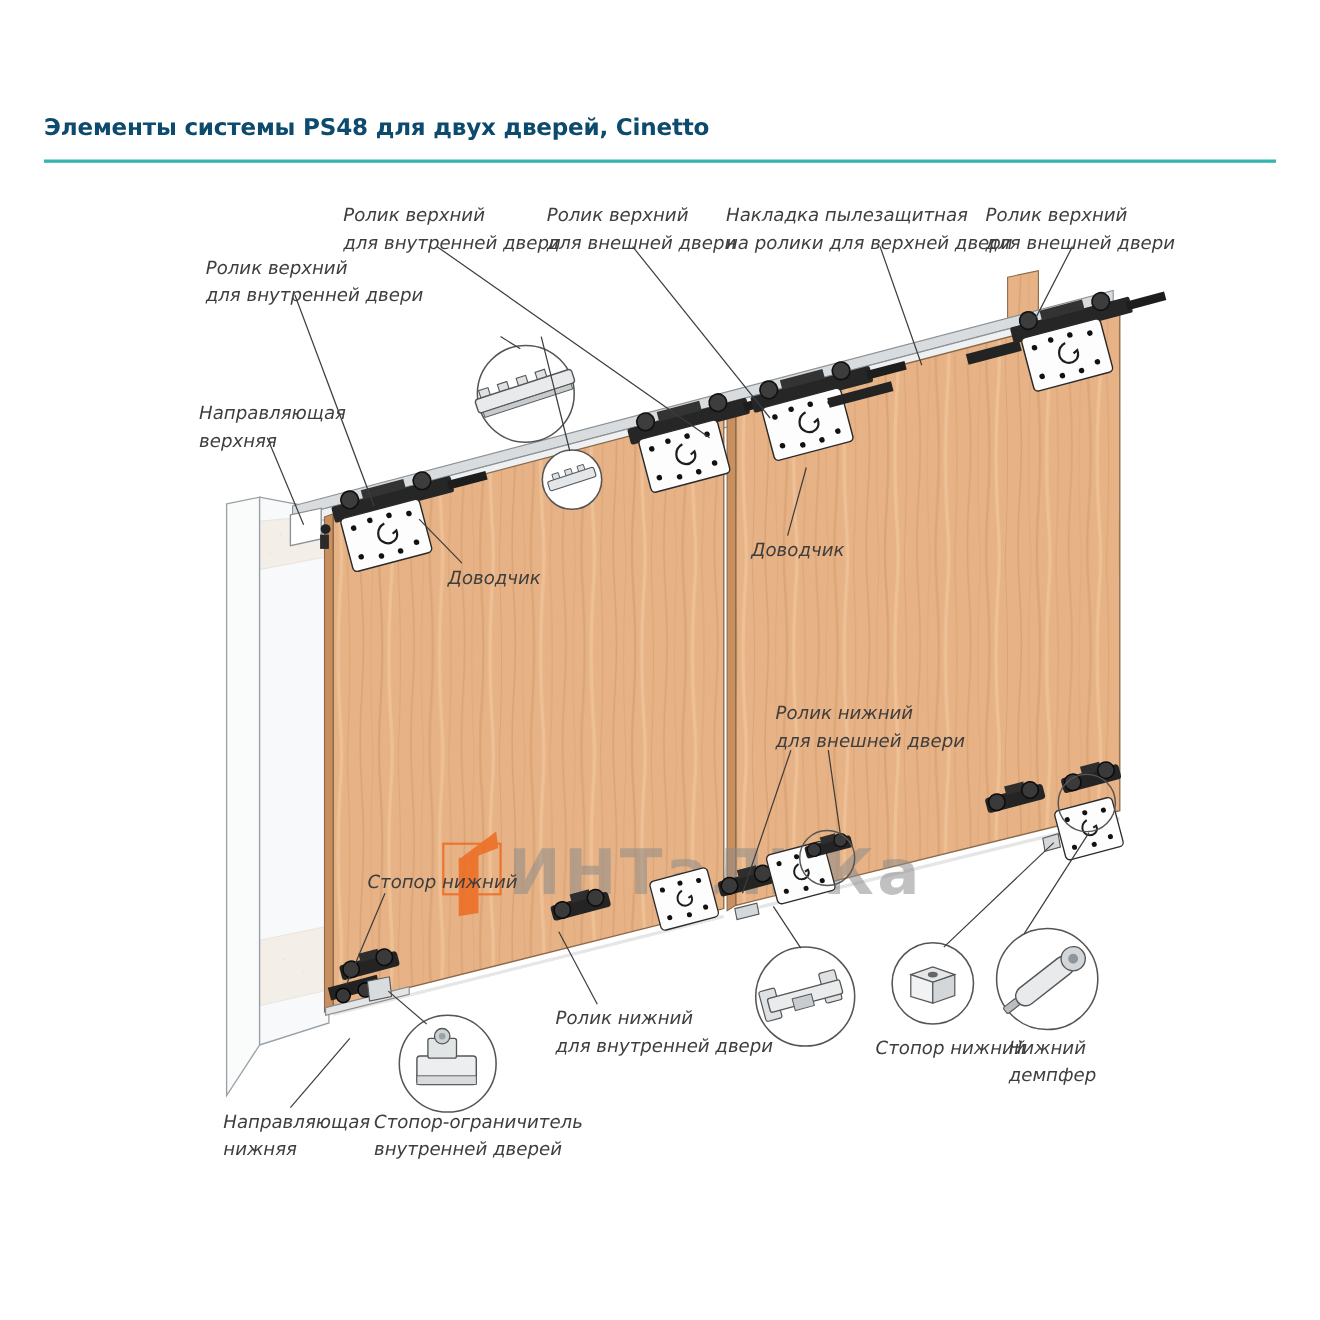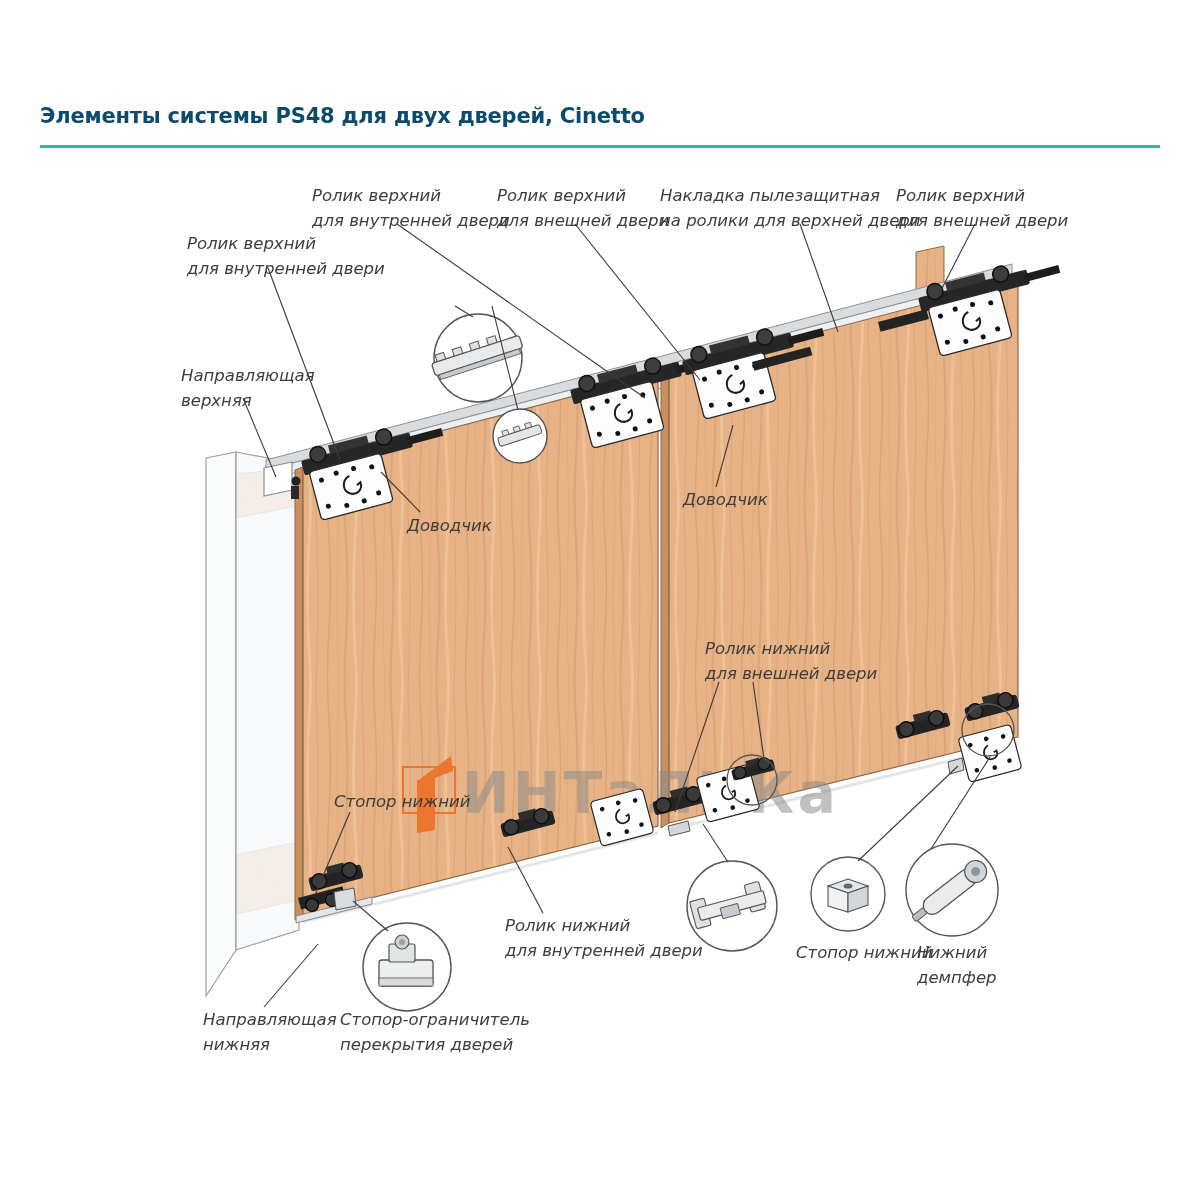--- a/index.html
+++ b/index.html
@@ -255,15 +255,15 @@
 для внешней двери</div>
 <div class="lbl" style="left:334px;top:790px">Стопор нижний</div>
 <div class="lbl" style="left:505px;top:914px">Ролик нижний
 для внутренней двери</div>
 <div class="lbl" style="left:796px;top:941px">Стопор нижний</div>
 <div class="lbl center" style="left:917px;top:941px;width:86px">Нижний
 демпфер</div>
 <div class="lbl" style="left:203px;top:1008px">Направляющая
 нижняя</div>
 <div class="lbl" style="left:340px;top:1008px">Стопор-ограничитель
-перекрытия дверей</div>
+внутренней дверей</div>
 
 </div>
 
 </body></html>

